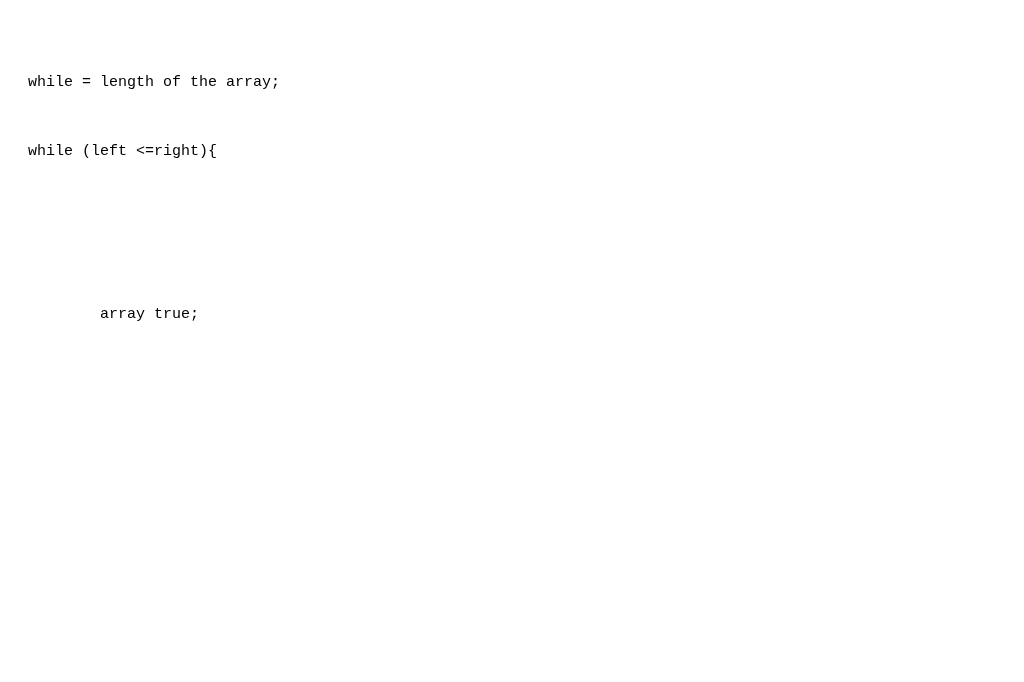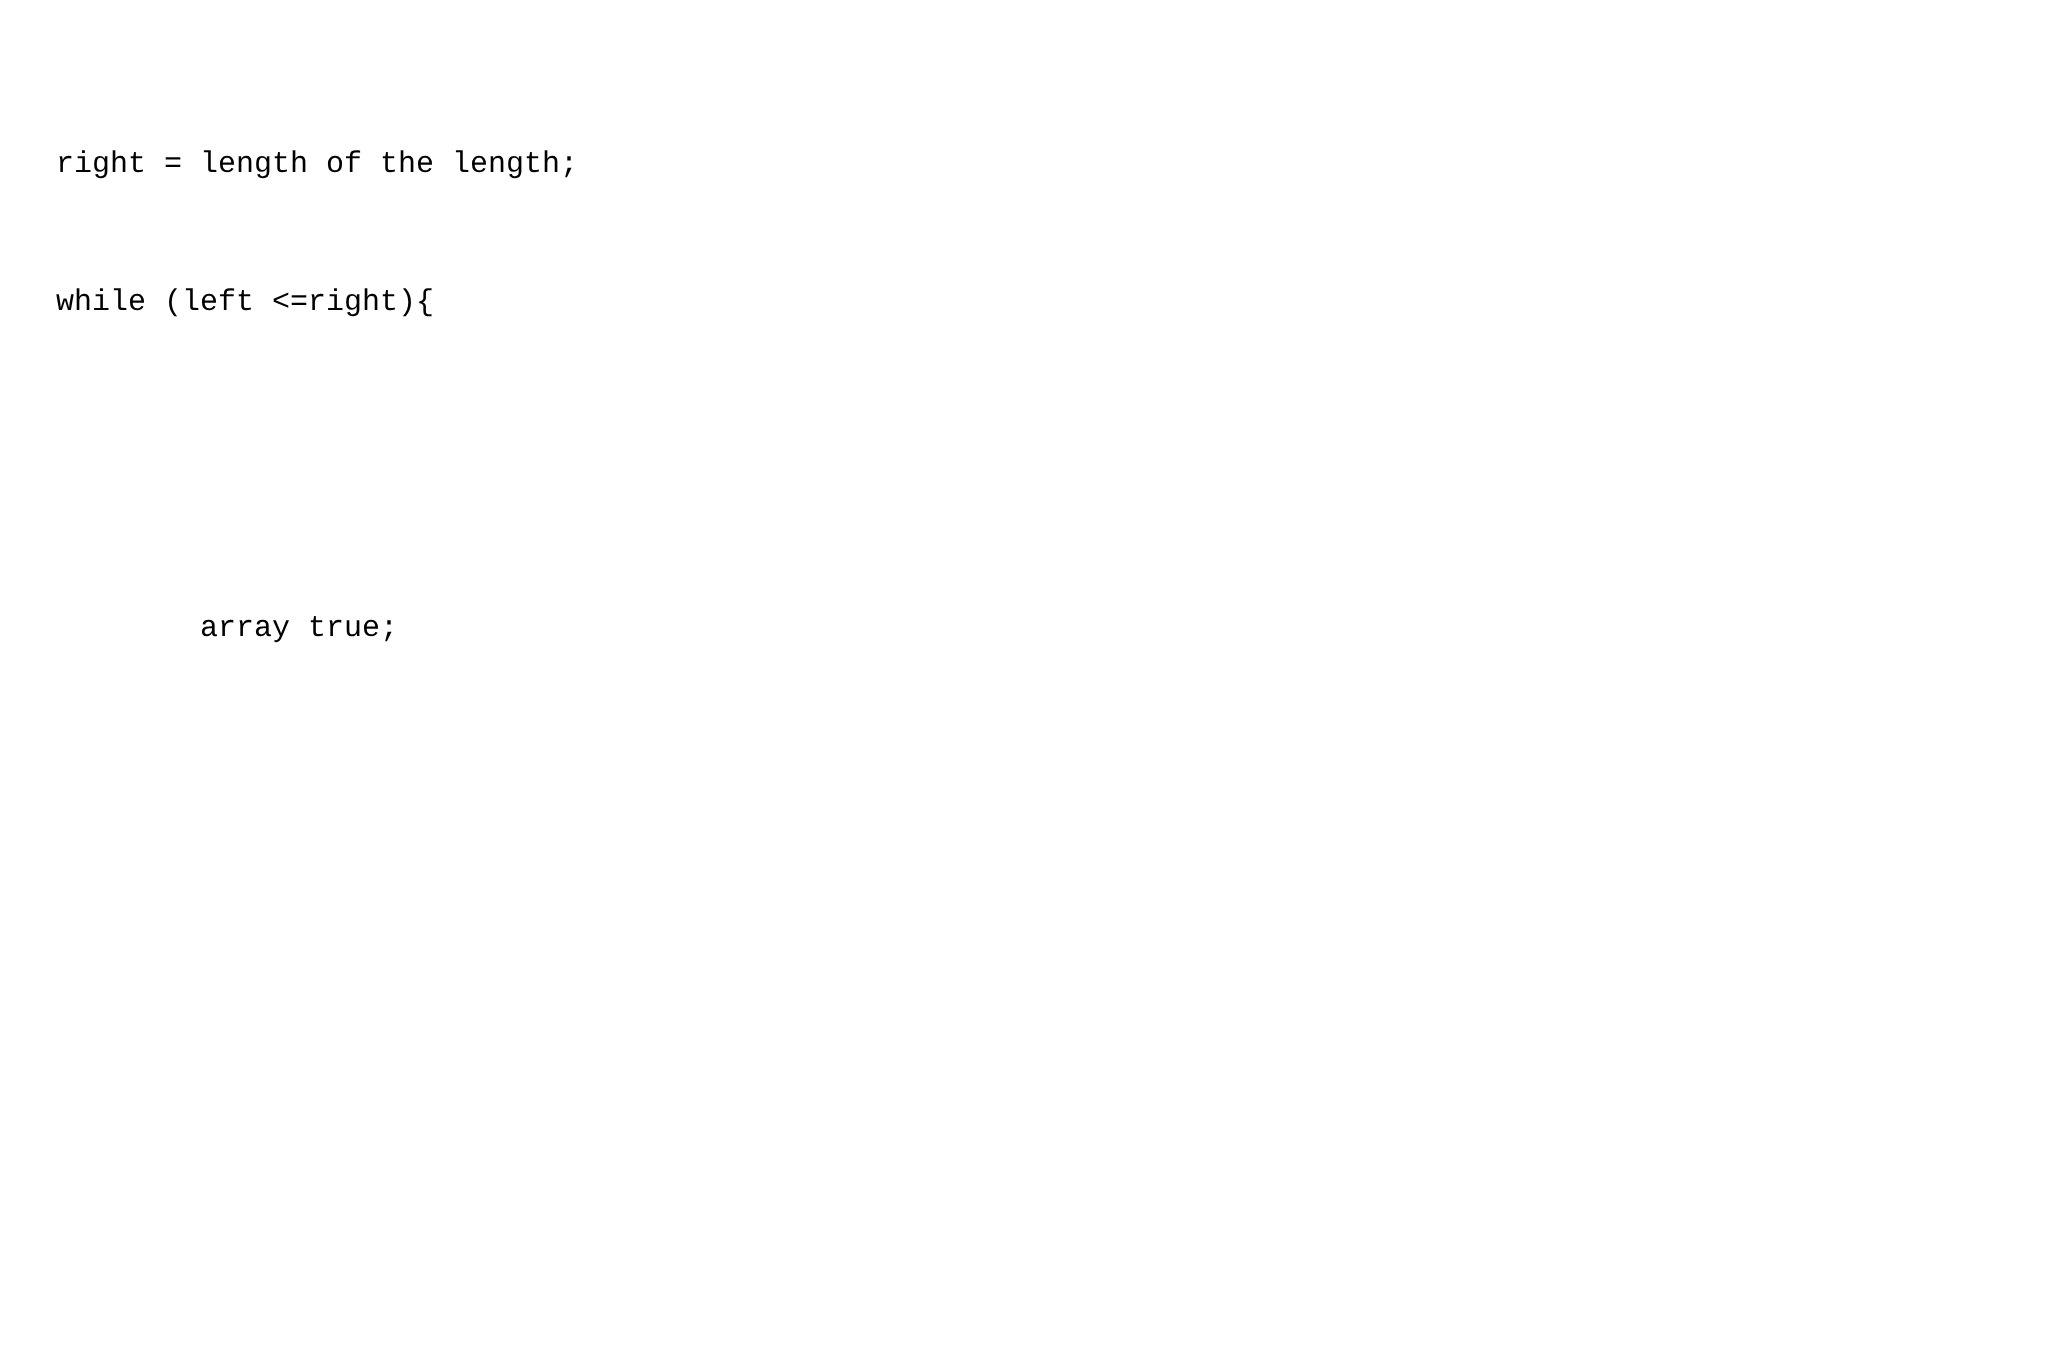--- a/index.html
+++ b/index.html
@@ -28,21 +28,21 @@
 
     .code-line {
       display: block;
     }
   </style>
 </head>
 <body>
 
 <div>
   <div class="code-block">
-    <span class="code-line">right = length of the length;</span>
+    <span class="code-line">while = length of the array;</span>
     <span class="code-line">while (left &lt;=right){</span>
     <span class="code-line"></span>
     <span class="code-line"></span>
     <span class="code-line">        array true;</span>
     
     
     
     <span class="code-line"></span>
     
   </div>

